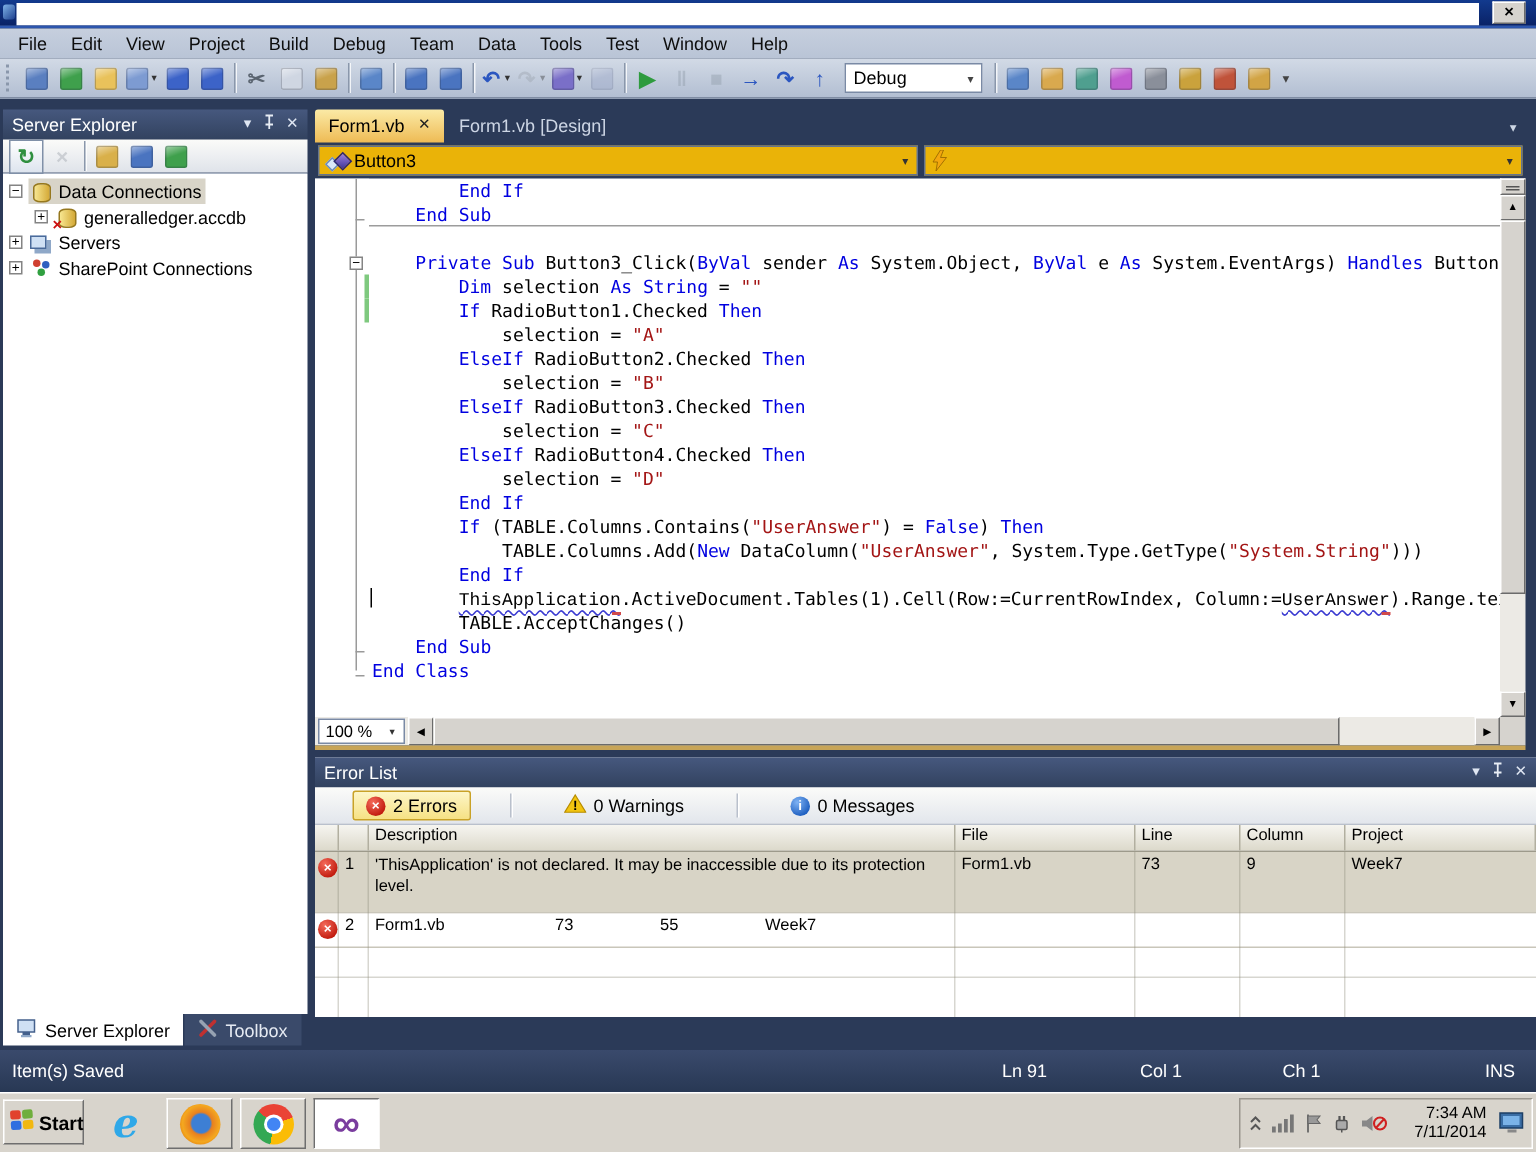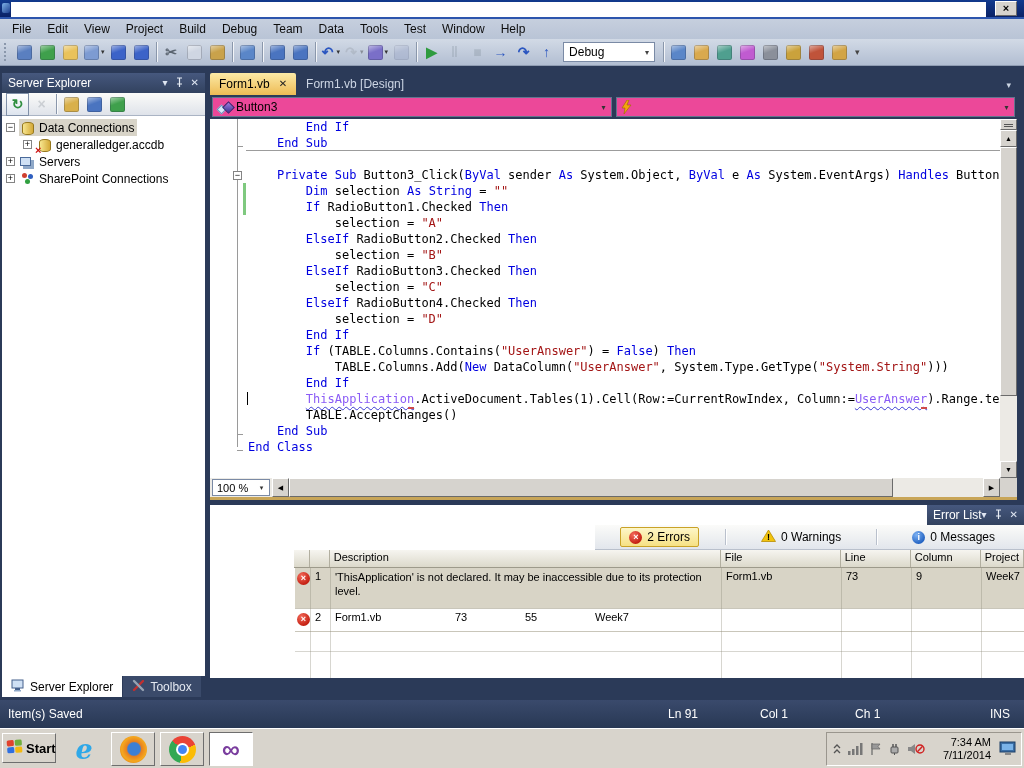--- a/index.html
+++ b/index.html
@@ -62,21 +62,21 @@
   .btab.inactive{background:#3a4a6a;color:#e5eaf2;}
   
   #editor{position:absolute;left:210px;top:73px;width:807px;height:427px;}
   #doc-tabs{position:absolute;left:0;top:0;right:0;height:22px;display:flex;font-size:12px;}
   .doc-tab{display:flex;align-items:center;padding:0 9px;margin-right:1px;}
   .doc-tab.active{background:linear-gradient(#fbeaa6,#eebb55);color:#000;border-radius:2px 2px 0 0;}
   .doc-tab.inactive{color:#ccd5e4;}
   .tab-close{margin-left:9px;font-size:10px;color:#222;line-height:1;}
   #tab-strip-caret{position:absolute;right:6px;top:7px;color:#cdd6e4;font-size:9px;}
   #navbar{position:absolute;left:0;top:22px;right:0;height:24px;display:flex;align-items:center;}
-  .nav-combo{height:20px;background:#ec4899;border:1px solid #64748f;display:flex;align-items:center;
+  .nav-combo{height:20px;background:#eab308;border:1px solid #64748f;display:flex;align-items:center;
     font-size:12px;box-sizing:border-box;padding-left:4px;}
   #combo-object{margin-left:2px;width:400px;}
   #combo-event{margin-left:4px;flex:1;margin-right:2px;}
   #combo-event .val{font-weight:bold;margin-top:38px;}
   .combo-arrow{margin-left:auto;width:15px;text-align:center;font-size:8px;color:#333;}
   .obj-icon{position:relative;width:16px;height:14px;margin-right:3px;flex:none;}
   .obj-icon .d1{position:absolute;left:7px;top:3px;width:7px;height:7px;transform:rotate(45deg);
     background:linear-gradient(135deg,#9b7fe0,#3f3596);border:1px solid #2c2470;}
   .obj-icon .d2{position:absolute;left:1px;top:6px;width:5px;height:5px;transform:rotate(45deg);
     background:#d9e8f8;border:1px solid #6c8cb8;}
@@ -90,22 +90,22 @@
   .fold-box{position:absolute;left:7px;width:9px;height:9px;border:1px solid #848484;background:#fff;
     font-size:9px;line-height:7px;text-align:center;box-sizing:border-box;z-index:2;}
   .change-bar{position:absolute;left:17px;width:3px;height:16px;background:#7fc97f;}
   #code-text{position:absolute;left:36px;top:0;right:0;height:100%;
     font-family:"DejaVu Sans Mono",monospace;font-size:12px;line-height:16px;white-space:pre;}
   .code-line{position:absolute;left:0;right:0;height:16px;padding-left:2px;box-sizing:border-box;}
   .proc-sep{border-bottom:1px solid #9c9c9c;}
   .tk-p{color:#000;}
   .tk-k{color:#0000e0;}
   .tk-s{color:#a31515;}
-  .tk-e{color:#8b5cf6;position:relative;text-decoration:underline;text-decoration-style:wavy;
-    text-decoration-color:#3b3bd1;text-decoration-thickness:1px;text-underline-offset:3px;}
+  .tk-e{color:#000000;position:relative;text-decoration:underline;text-decoration-style:wavy;
+    text-decoration-color:#3b3bd1;text-decoration-thickness:1px;text-underline-offset:3px;font-family:Liberation Mono, monospace;}
   .tk-e::after{content:"";position:absolute;right:0;bottom:-3px;width:6px;height:2px;background:#d04a4a;}
   .caret{position:absolute;left:1px;top:1px;width:1px;height:13px;background:#000;}
   
   .sb-btn{position:absolute;background:#d6d3ce;border:1px solid;border-color:#fff #6b6b6b #6b6b6b #fff;
     box-sizing:border-box;display:flex;align-items:center;justify-content:center;font-size:7px;color:#000;}
   .sb-thumb{position:absolute;background:#d6d3ce;border:1px solid;border-color:#fff #6b6b6b #6b6b6b #fff;box-sizing:border-box;}
   #vscroll{position:absolute;right:0;top:46px;width:17px;height:359px;background:#eceae5;}
   #vs-split{left:0;top:0;width:17px;height:11px;}
   #vs-split::after{content:"";width:9px;height:1px;background:#555;box-shadow:0 2px 0 #555;}
   #vs-up{left:0;top:11px;width:17px;height:17px;}
@@ -114,21 +114,21 @@
   #hscroll-row{position:absolute;left:0;top:405px;width:790px;height:19px;background:#eceae5;}
   #zoom-combo{position:absolute;left:2px;top:1px;width:58px;height:17px;background:#fff;border:1px solid #7a8aa5;
     box-sizing:border-box;display:flex;align-items:center;font-size:11px;padding-left:4px;}
   #zoom-combo .combo-arrow{font-size:7px;}
   #hs-left{left:62px;top:0;width:17px;height:19px;}
   #hs-thumb{left:79px;top:0;width:604px;height:19px;}
   #hs-right{left:773px;top:0;width:17px;height:19px;}
   #sb-corner{position:absolute;right:0;top:405px;width:17px;height:19px;background:#d6d3ce;}
   #gold-strip{position:absolute;left:0;top:424px;width:100%;height:3px;background:#c8a558;}
   
-  #error-list{position:absolute;left:210px;top:505px;width:814px;height:173px;display:flex;flex-direction:column;background:#fff;align-items:flex-end;}
+  #error-list{position:absolute;left:210px;top:505px;width:814px;height:173px;display:flex;flex-direction:column;background:#fff;}
   #el-toolbar{height:24px;background:linear-gradient(#fbfbf9,#e2e6ec);border-bottom:1px solid #b9c0cc;
     display:flex;align-items:center;padding-left:5px;font-size:12px;flex:none;color:#000;}
   .filter-btn{display:flex;align-items:center;gap:5px;padding:2px 8px;margin:0 20px;border:1px solid transparent;border-radius:2px;}
   .filter-btn.sel{background:linear-gradient(#fdf6c8,#f6e184);border-color:#c9a227;}
   .f-sep{width:1px;height:16px;background:#b9c0cc;box-shadow:1px 0 0 #fff;margin:0 6px;}
   .err-badge{width:13px;height:13px;border-radius:50%;flex:none;
     background:radial-gradient(circle at 35% 30%,#f46a5a,#c11b0e 75%);
     color:#fff;font-size:9px;font-weight:bold;display:flex;align-items:center;justify-content:center;line-height:1;}
   .err-badge::after{content:"\00D7";}
   .info-badge{width:13px;height:13px;border-radius:50%;flex:none;

